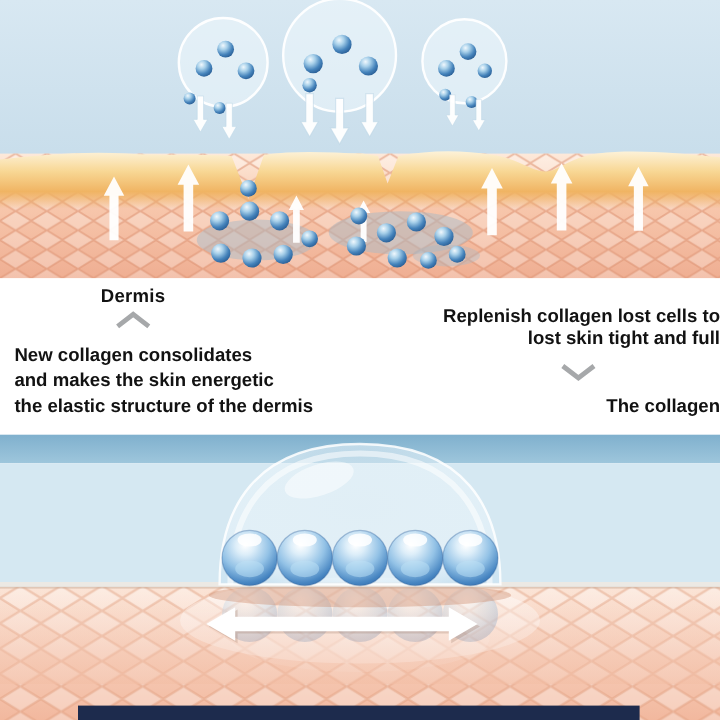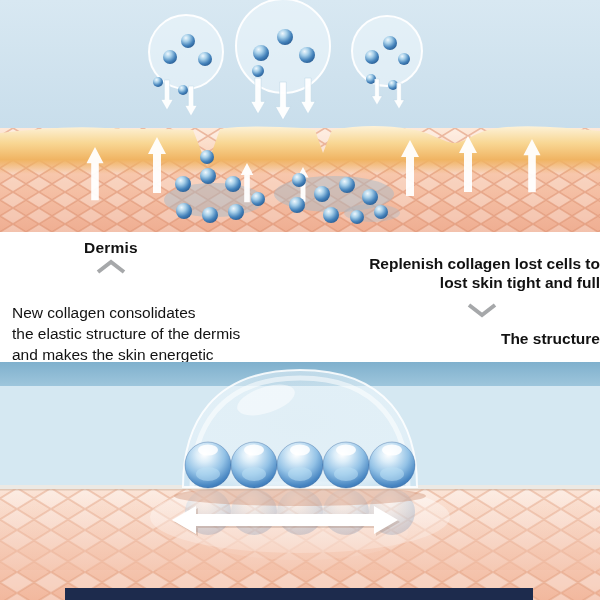--- a/index.html
+++ b/index.html
@@ -13,21 +13,21 @@
   .bottom-section { top:362px; height:238px; }
   .top-section svg, .bottom-section svg { display:block; }
 
   .dermis-label {
     position:absolute; left:84px; top:7px;
     font-size:15.5px; font-weight:600; letter-spacing:0.2px;
   }
   .chev-up { position:absolute; left:94px; top:27px; }
   .left-caption {
     position:absolute; left:12px; top:54px;
-    font-size:15.5px; font-weight:400; line-height:21px; white-space:nowrap;margin-top:16px;
+    font-size:15.5px; font-weight:700; line-height:21px; white-space:nowrap;
   }
   .right-col {
     position:absolute; left:364px; top:22px; width:236px;
     text-align:right; font-size:15.5px; font-weight:600; line-height:19px;
   }
   .right-col .line { white-space:nowrap; }
   .chev-down { display:block; margin:10px auto 0 auto; }
   .epidermis-label { margin-top:11px; font-size:15.5px; font-weight:600; }
 </style>
 </head>
@@ -152,31 +152,31 @@
 
   <section class="middle-section">
     <div class="dermis-label">Dermis</div>
 
     <svg class="chev-up" width="34" height="16" viewBox="0 0 34 16">
       <polyline points="4,13 17,3 30,13" fill="none" stroke="#a6a8aa" stroke-width="4"></polyline>
     </svg>
 
     <div class="left-caption">
       <div>New collagen consolidates</div>
+      <div>and makes the skin energetic</div>
       <div>the elastic structure of the dermis</div>
-      <div>and makes the skin energetic</div>
     </div>
 
     <div class="right-col">
       <div class="line">Replenish collagen lost cells to</div>
       <div class="line">lost skin tight and full</div>
       <svg class="chev-down" width="34" height="16" viewBox="0 0 34 16">
         <polyline points="4,3 17,13 30,3" fill="none" stroke="#a6a8aa" stroke-width="4"></polyline>
       </svg>
-      <div class="epidermis-label">The structure</div>
+      <div class="epidermis-label">The collagen</div>
     </div>
   </section>
 
   <section class="bottom-section">
     <svg width="600" height="238" viewBox="0 0 600 238">
       <defs>
         <linearGradient id="bandG" x1="0" y1="0" x2="0" y2="1">
           <stop offset="0" stop-color="#7fb0cd"></stop>
             <stop offset="1" stop-color="#9ec6dc"></stop>
         </linearGradient>

